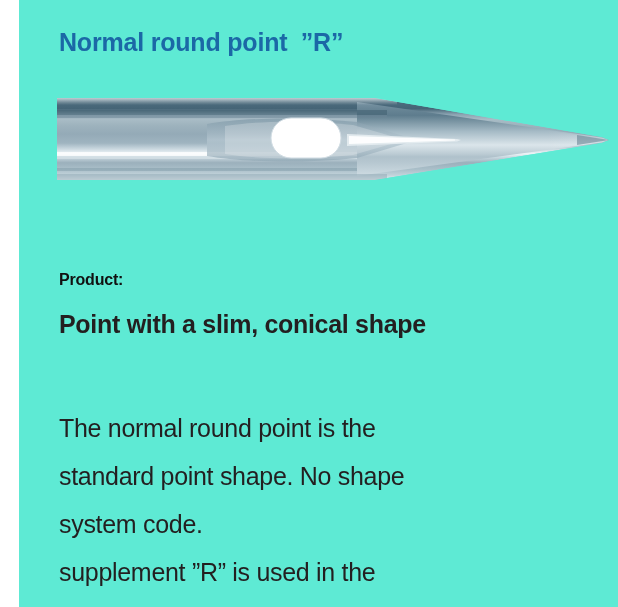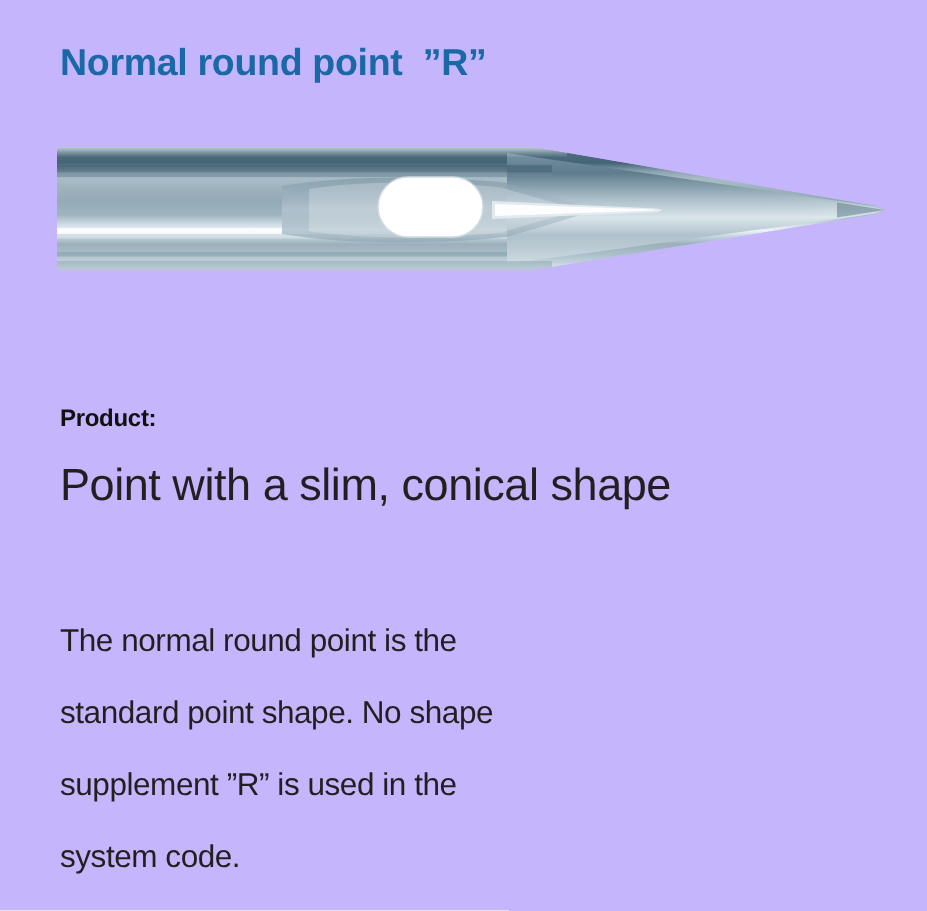--- a/index.html
+++ b/index.html
@@ -12,21 +12,22 @@
     height: 607px;
     position: relative;
     overflow: hidden;
     font-family: "Liberation Sans", sans-serif;
     -webkit-font-smoothing: antialiased;
   }
 
   .page {
     position: absolute;
     inset: 0;
-    background: #c4b5fd;
+    background: #5eead4;
+    margin-left: 19px;
   }
 
   
   .title {
     position: absolute;
     left: 40px;
     top: 25px;
     font-size: 25px;
     font-weight: bold;
     letter-spacing: -0.2px;
@@ -54,33 +55,33 @@
     font-weight: bold;
     color: #111111;
     letter-spacing: -0.2px;
     line-height: 32px;
     white-space: pre;
   }
   .product-desc {
     position: absolute;
     left: 40px;
     top: 306px;
-    font-size: 30px;
-    font-weight: normal;
+    font-size: 25px;
+    font-weight: bold;
     color: #231f20;
     letter-spacing: -0.3px;
     line-height: 36px;
     white-space: pre;
   }
   .body-para {
     position: absolute;
     left: 40px;
     top: 404px;
     width: 540px;
-    font-size: 21px;
+    font-size: 25px;
     font-weight: normal;
     color: #231f20;
     letter-spacing: -0.3px;
     line-height: 48px;
   }
   .body-para .ln { display: block; white-space: pre; }
 </style>
 </head>
 <body>
 
@@ -170,17 +171,17 @@
     </svg>
   </div>
 
   <div class="product-label">Product:</div>
 
   <div class="product-desc">Point with a slim, conical shape</div>
 
   <div class="body-para">
     <span class="ln">The normal round point is the</span>
     <span class="ln">standard point shape. No shape</span>
+    <span class="ln">system code.</span>
     <span class="ln">supplement ”R” is used in the</span>
-    <span class="ln">system code.</span>
   </div>
 
 </div>
 
 </body></html>

